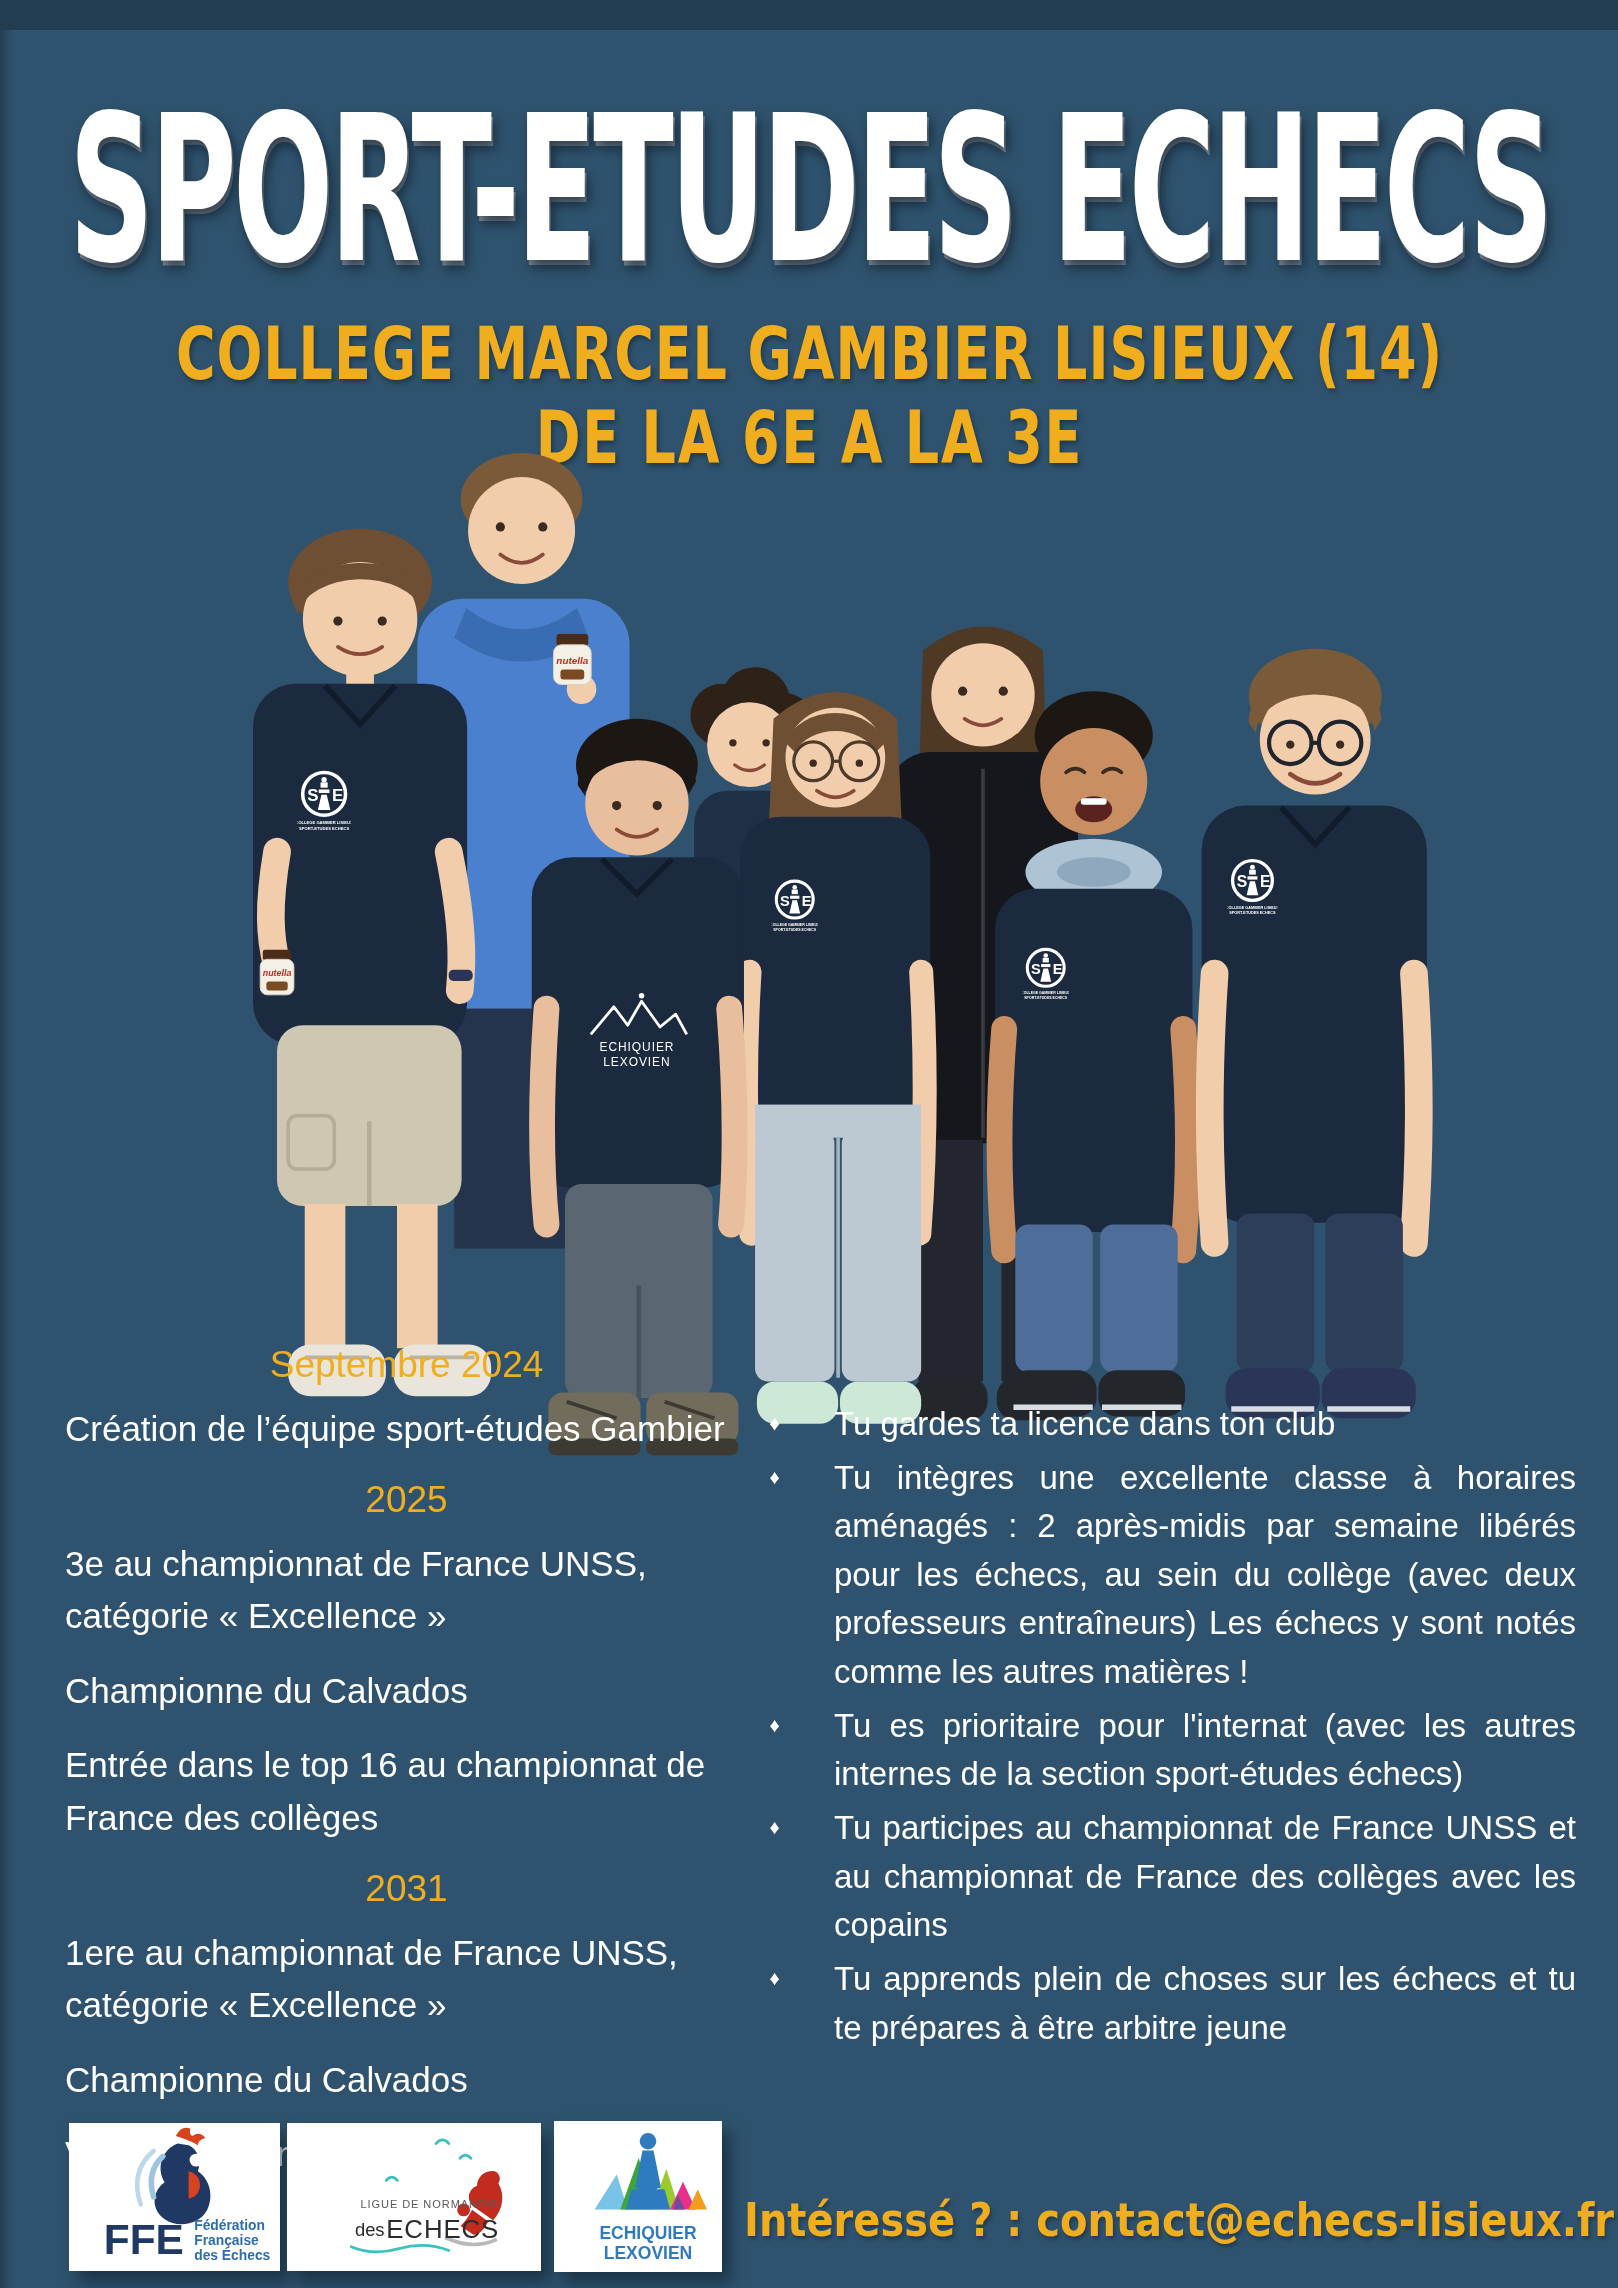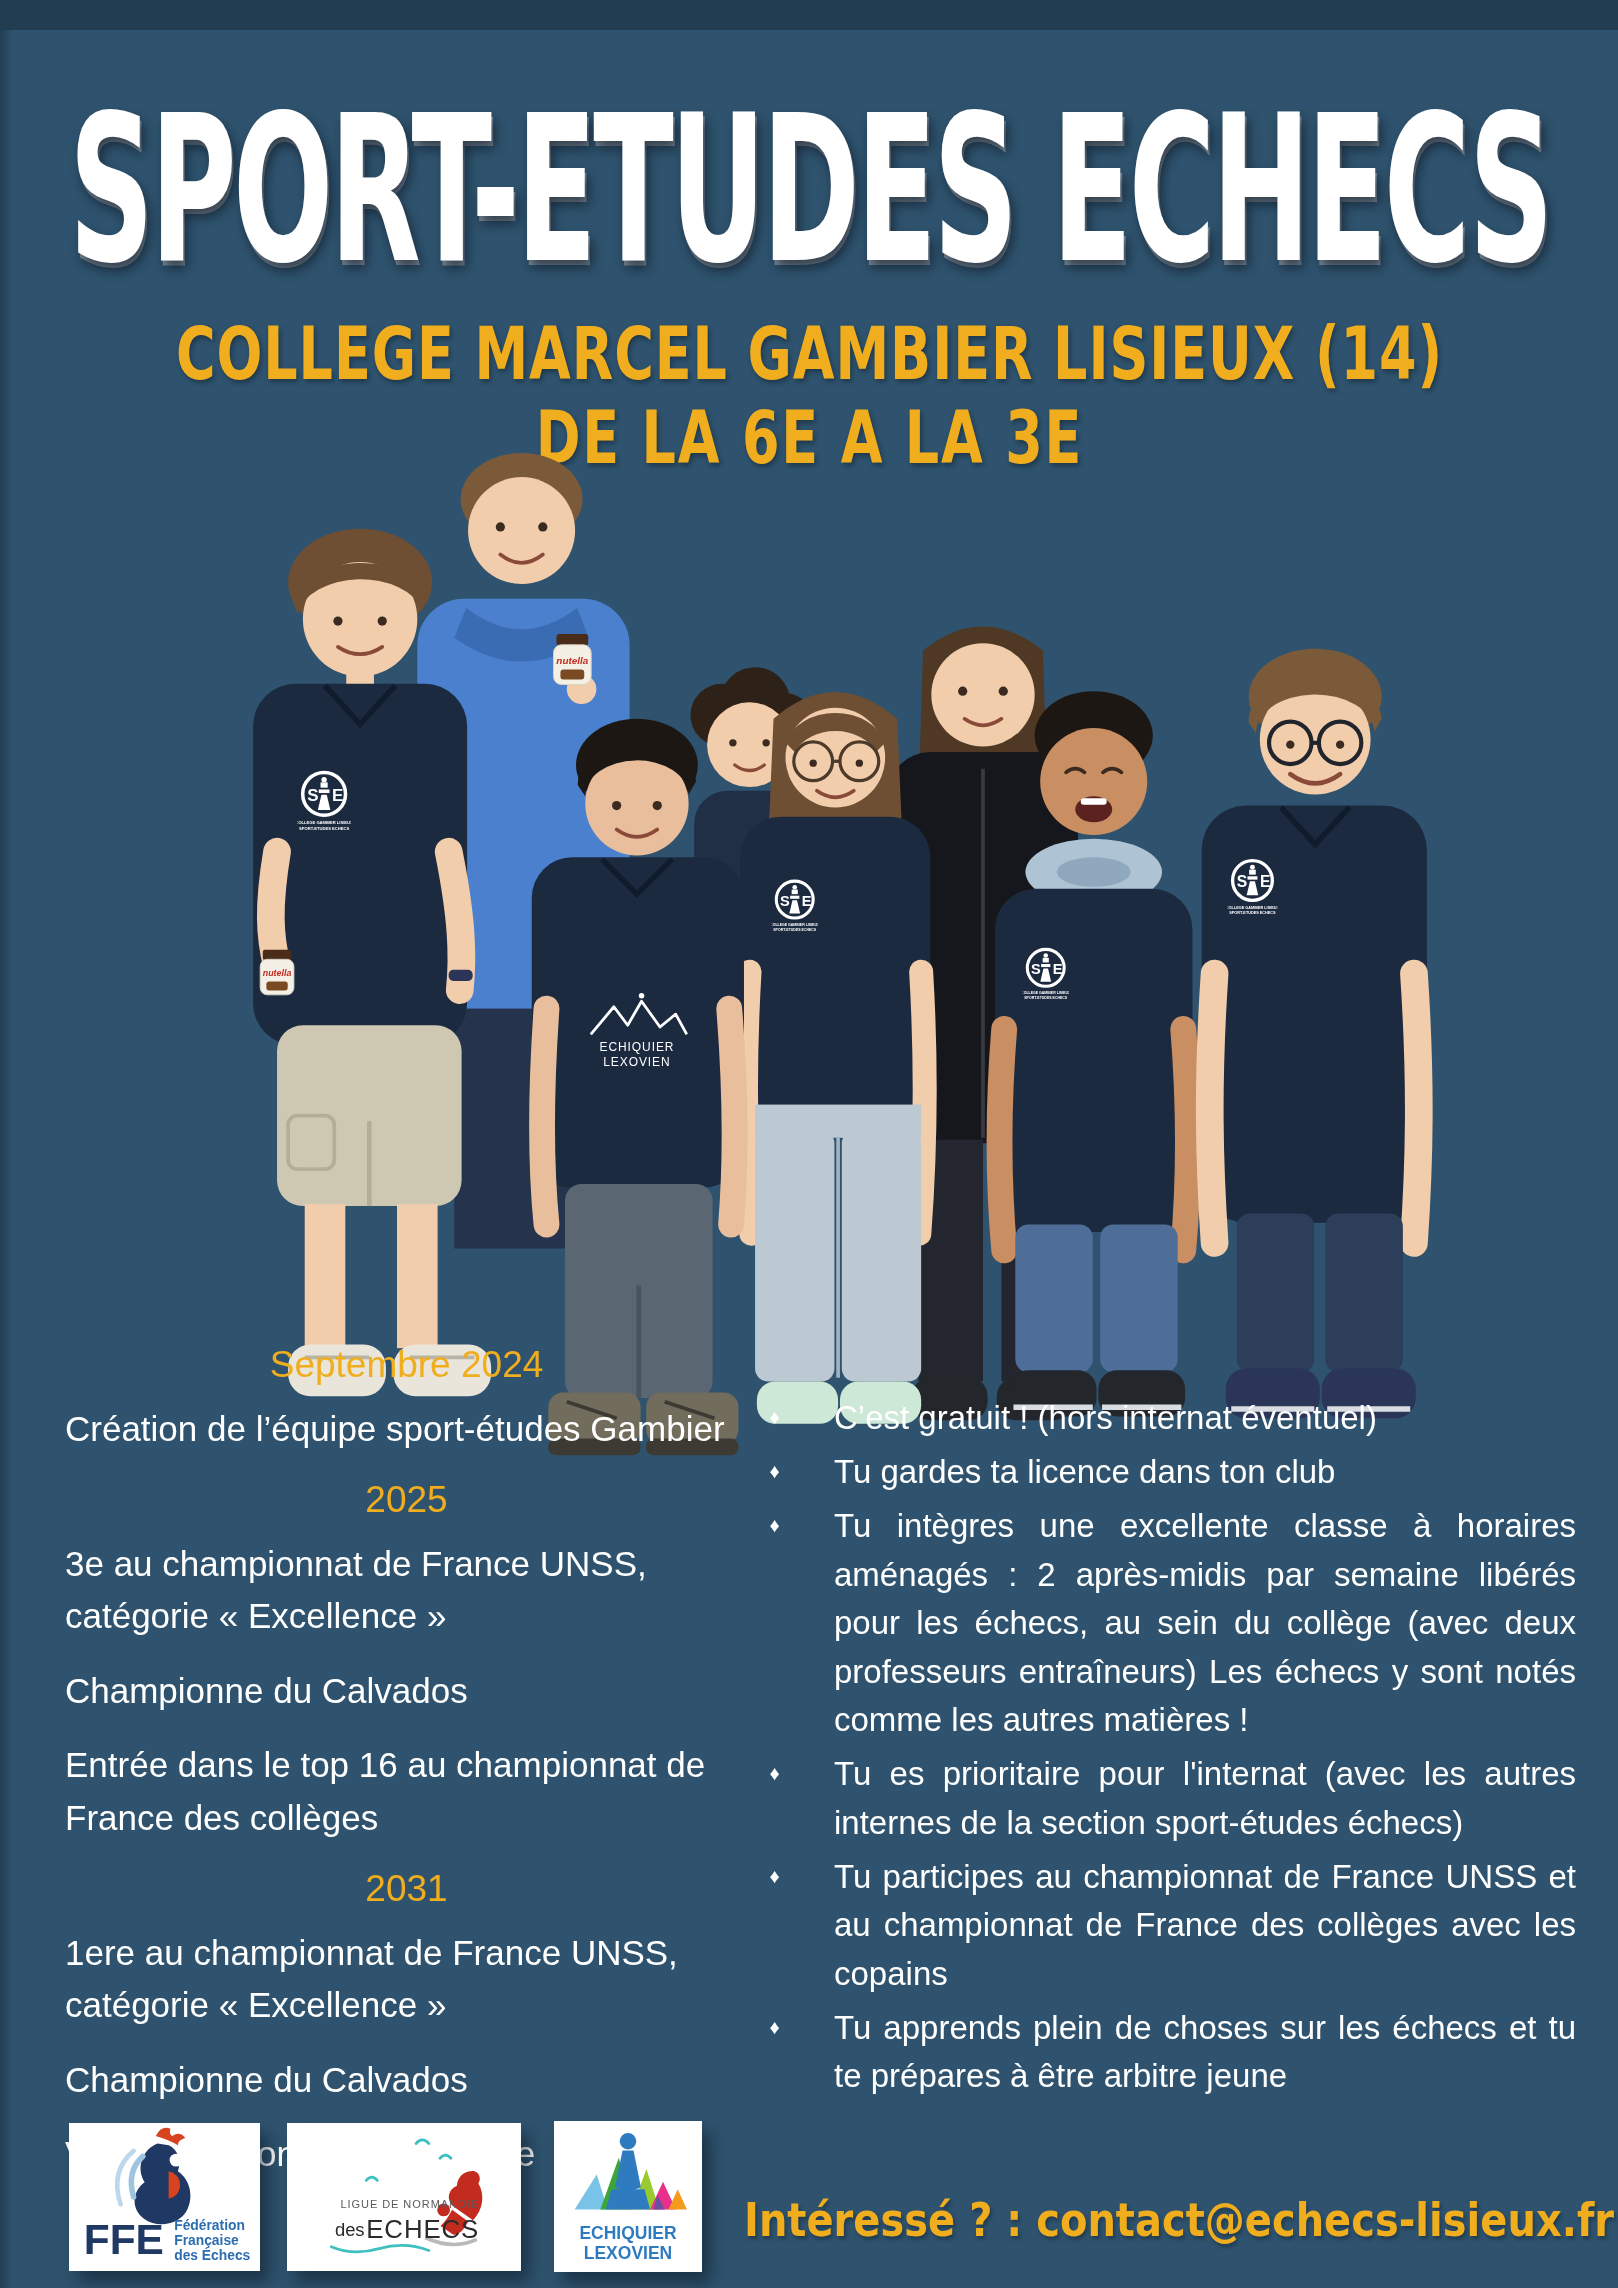--- a/index.html
+++ b/index.html
@@ -34,21 +34,21 @@
     font-size:37px;color:var(--accent-yellow,#f2b024);}
   .left-col h3.first{margin-top:0;}
   .left-col p{margin:0 0 22px;font-size:35px;line-height:1.5;font-weight:normal;}
   .right-col{position:absolute;left:764px;top:1364px;width:812px;color:#fff;}
   .right-col ul{margin:0;padding:0;list-style:none;}
   .right-col li{position:relative;padding-left:70px;margin-bottom:5.5px;
     font-size:33px;line-height:1.47;text-align:justify;hyphens:auto;-webkit-hyphens:auto;}
   .right-col .bullet{position:absolute;left:5.5px;top:9.2px;font-size:20px;color:#fff;}
   
   .logo-card{position:absolute;background:var(--card-bg,#fff);
-    box-shadow:9.2px 11px 14.8px rgba(8,20,34,.5);}
+    box-shadow:9.2px 11px 14.8px rgba(8,20,34,.5);padding-left:20px;}
   .card-ffe{left:69px;top:2093px;width:191px;height:148px;}
   .card-norm{left:287px;top:2093px;width:234px;height:148px;}
   .card-lex{left:554px;top:2091px;width:148px;height:151px;}
   .logo-card svg{display:block;width:100%;height:100%;}
   .contact{position:absolute;left:744px;top:2163px;width:849px;
     font-family:"DejaVu Sans",sans-serif;font-size:40px;font-weight:bold;
     color:var(--accent-yellow,#f2b024);white-space:nowrap;
     transform:scaleY(1.15);transform-origin:top left;
     text-shadow:1.8px 2.8px 3.7px rgba(10,22,34,.4);}
   text{font-family:"Liberation Sans",sans-serif;}
@@ -253,21 +253,21 @@
     <p>Championne du Calvados</p>
     <p>Entrée dans le top 16 au championnat de France des collèges</p>
     <h3>2031</h3>
     <p>1ere au championnat de France UNSS, catégorie « Excellence »</p>
     <p>Championne du Calvados</p>
     <p>Vice-championne académique</p>
   </div>
 
   <div class="right-col">
     <ul>
-      <li><span class="bullet">♦</span><span>C’est gratuit ! (hors internat éventuel)</span></li>
+      <li><span class="bullet">♦</span></li>
       <li><span class="bullet">♦</span><span>Tu gardes ta licence dans ton club</span></li>
       <li><span class="bullet">♦</span><span>Tu intègres une excellente classe à horaires aménagés : 2 après-midis par semaine libérés pour les échecs, au sein du collège (avec deux professeurs entraîneurs) Les échecs y sont notés comme les autres matières !</span></li>
       <li><span class="bullet">♦</span><span>Tu es prioritaire pour l'internat (avec les autres internes de la section sport-études échecs)</span></li>
       <li><span class="bullet">♦</span><span>Tu participes au championnat de France UNSS et au championnat de France des collèges avec les copains</span></li>
       <li><span class="bullet">♦</span><span>Tu apprends plein de choses sur les échecs et tu te prépares à être arbitre jeune</span></li>
     </ul>
   </div>
 
   <div class="logo-card card-ffe">
     <svg viewBox="0 0 207 160">

